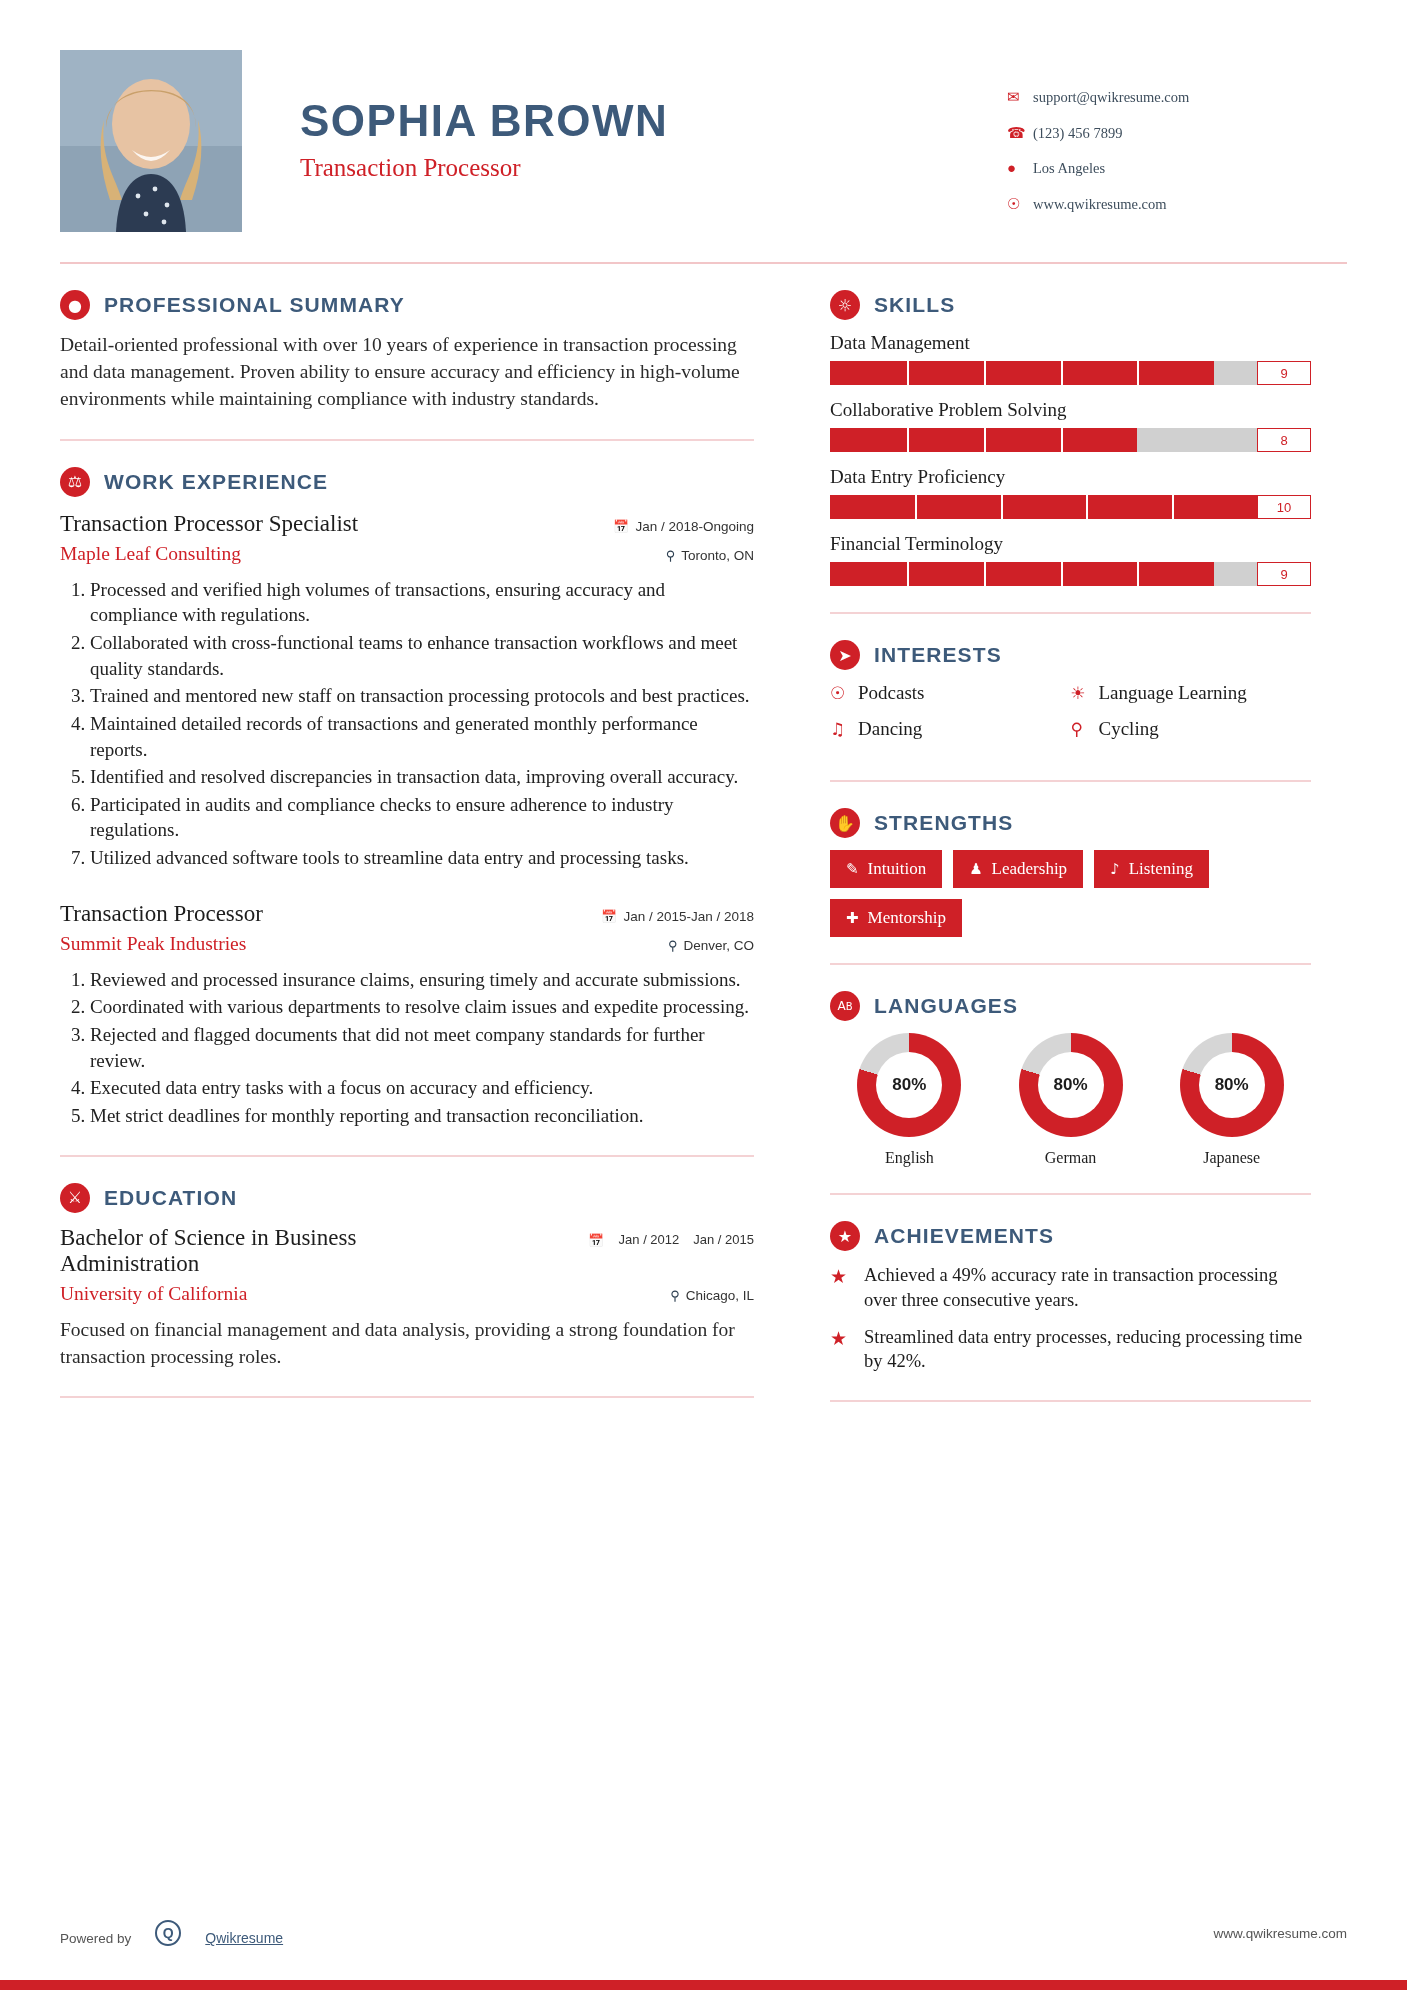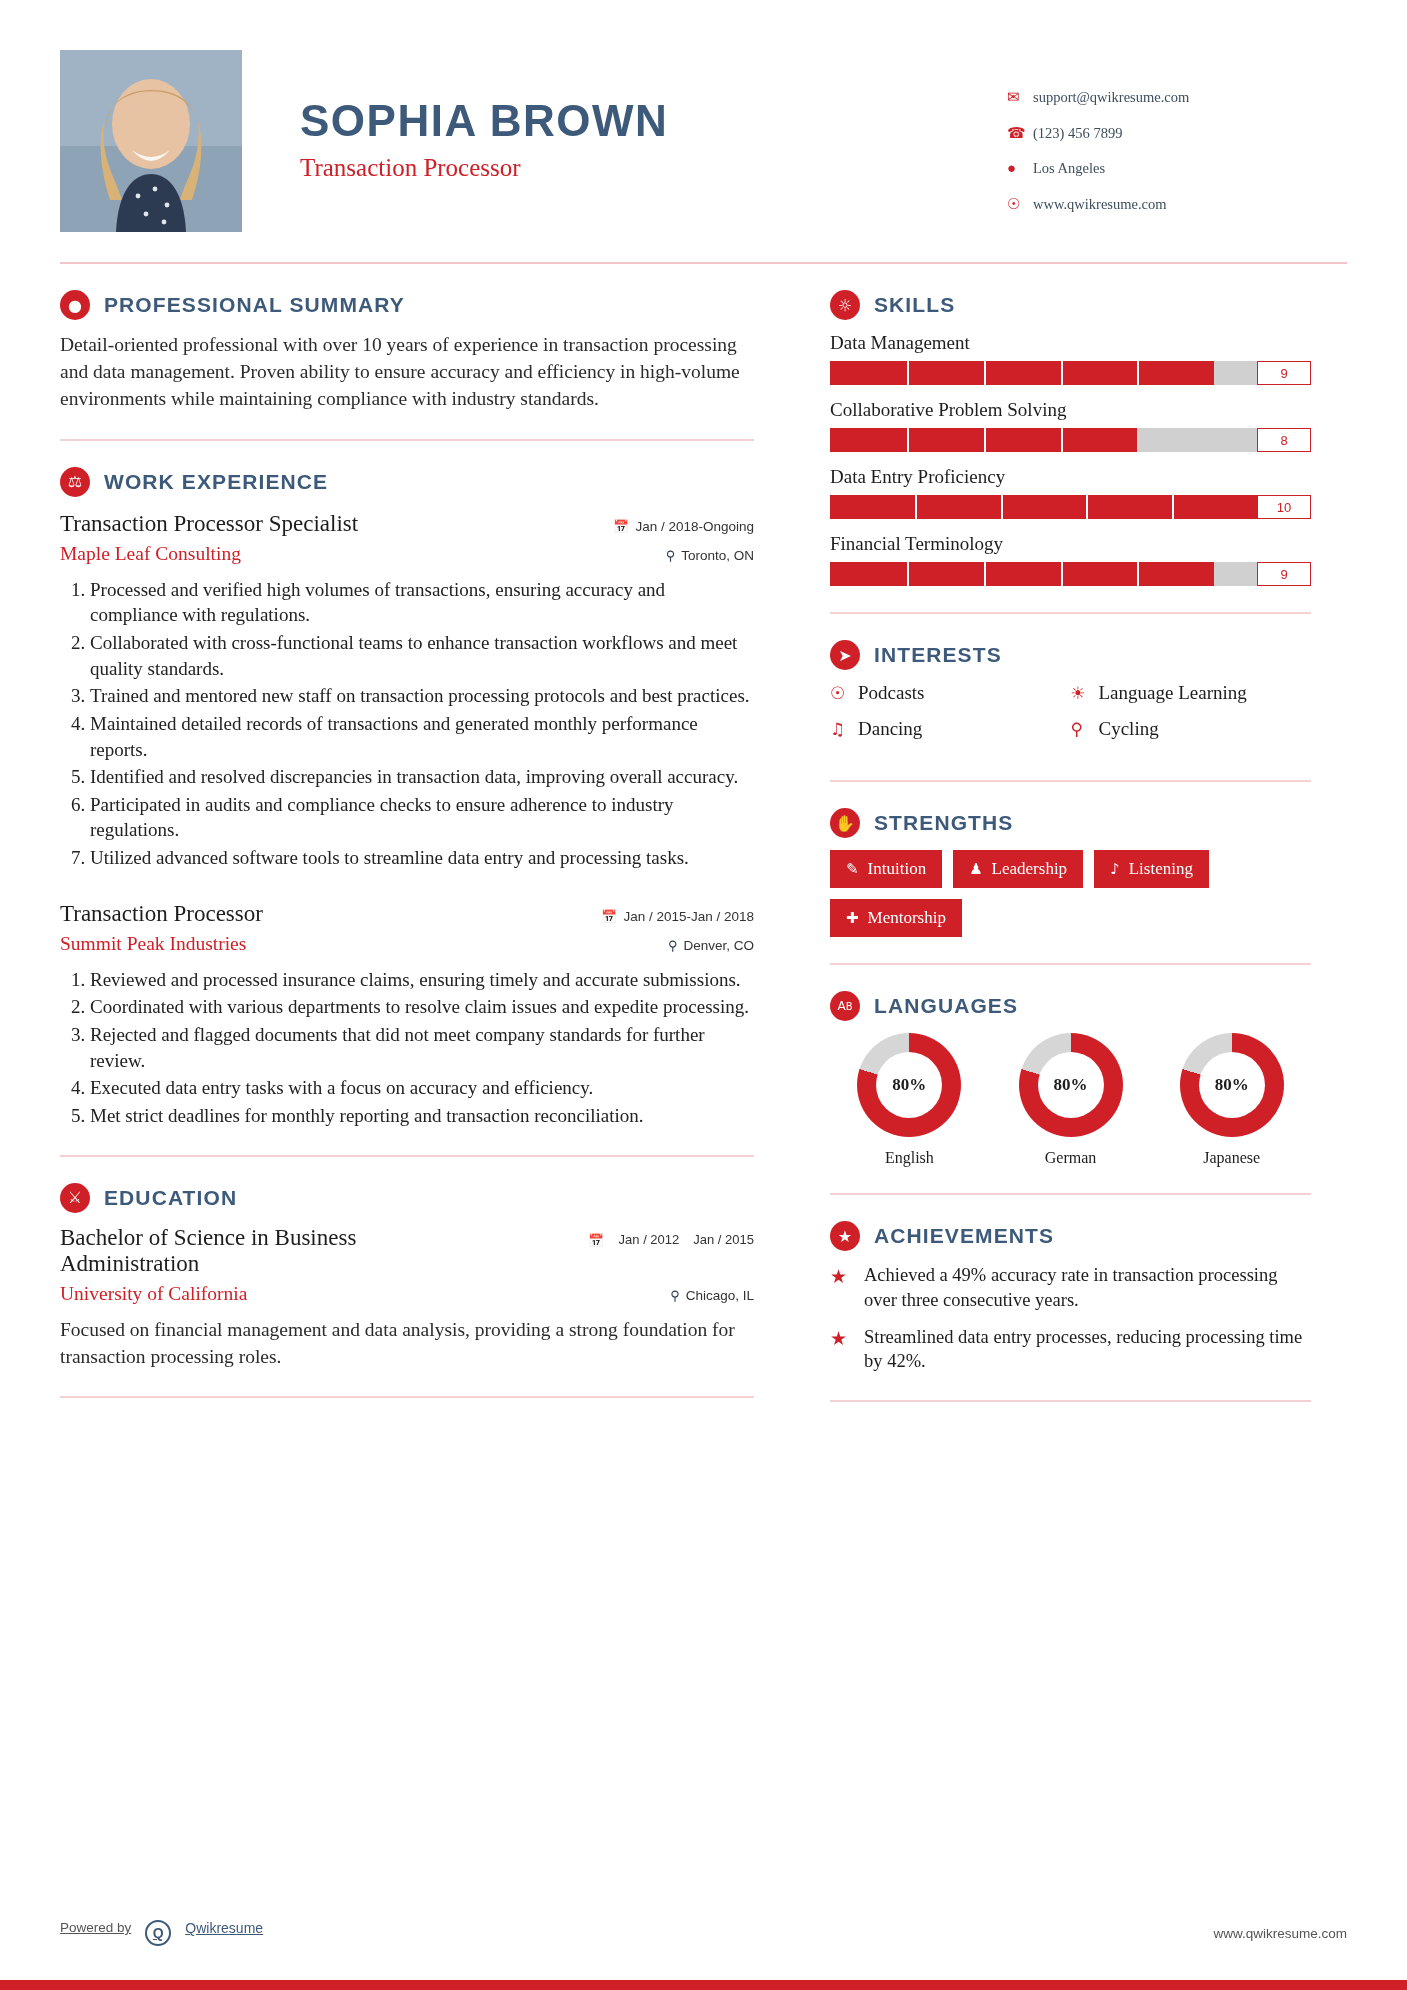--- a/index.html
+++ b/index.html
@@ -99,36 +99,36 @@
   
   .langs { display:flex; justify-content:space-between; margin-top:10px; }
   .lang { width:33%; text-align:center; }
   .donut {
     width:104px; height:104px; border-radius:50%; margin:0 auto;
     display:flex; align-items:center; justify-content:center; position:relative;
   }
   .donut .hole {
     width:66px; height:66px; border-radius:50%; background:#fff;
     display:flex; align-items:center; justify-content:center;
-    font-family:Liberation Serif, serif; font-weight:bold; font-size:17px; color:#1d1d1d;
+    font-family:Liberation Sans, sans-serif; font-weight:bold; font-size:17px; color:#1d1d1d;
   }
   .lang-name { font-size:16px; margin-top:12px; color:#1d1d1d; }
 
   
   .ach { display:flex; margin-top:12px; }
   .ach .ai { color:#cf2027; width:34px; flex:0 0 34px; font-size:19px; padding-top:2px; font-family:"DejaVu Sans", sans-serif; }
   .ach .at { font-size:18.5px; line-height:1.34; color:#1d1d1d; }
 
   
   .footer {
     position:absolute; left:60px; right:60px; bottom:44px;
     display:flex; align-items:center; justify-content:space-between;
     font-family:"Liberation Sans", sans-serif; font-size:13.5px; color:#555;
   }
-  .brand { display:flex; align-items:flex-start; gap:14px;text-decoration:underline; }
+  .brand { display:flex; align-items:flex-end; gap:24px; }
   .brand-mark {
     width:26px; height:26px; border-radius:50%; border:2px solid #3d5a7a;
     display:inline-flex; align-items:center; justify-content:center;
     color:#3d5a7a; font-weight:bold; font-size:14px;
   }
   .brand-name { color:#3d5a7a; text-decoration:underline; font-size:14px; }
   .footer-bar { position:absolute; left:0; right:0; bottom:0; height:10px; background:#cf2027; }
 </style>
 </head>
 <body>

